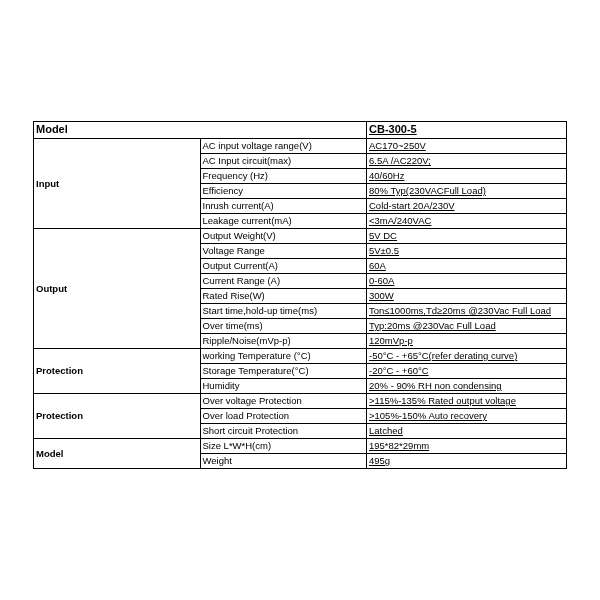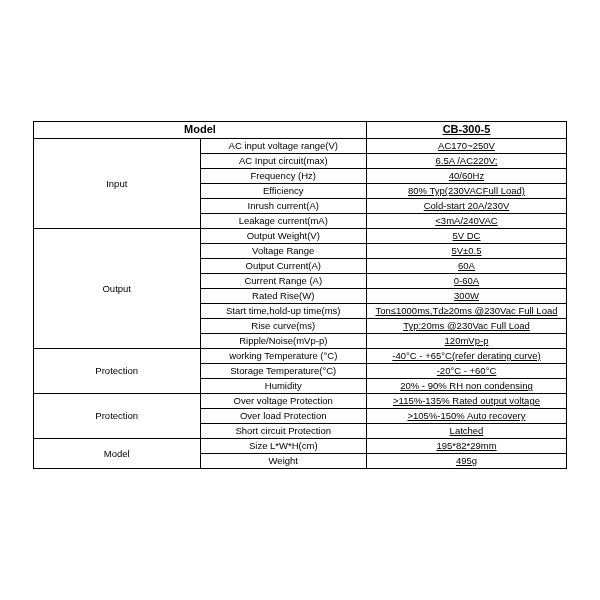--- a/index.html
+++ b/index.html
@@ -29,26 +29,26 @@
     table-layout: fixed;
     border: 1px solid #000000;
   }
   table.spec td {
     border: 1px solid #000000;
     font-size: 9.5px;
     line-height: 1.25;
     color: #000000;
     padding: 1px 2px;
     vertical-align: middle;
-    text-align: center;
+    text-align: left;
     height: 15px;
     box-sizing: border-box;
   }
   td.cat {
-    font-weight: normal;
+    font-weight: bold;
     font-size: 10.5px;
     width: 146px;
   }
   td.param {
     width: 186px;
   }
   td.value {
     width: 200px;
     text-decoration: underline;
   }
@@ -118,32 +118,32 @@
         </tr>
         <tr>
           <td class="param">Rated Rise(W)</td>
           <td class="value">300W</td>
         </tr>
         <tr>
           <td class="param tall">Start time,hold-up time(ms)</td>
           <td class="value tall">Ton≤1000ms,Td≥20ms @230Vac Full Load</td>
         </tr>
         <tr>
-          <td class="param">Rise curve(ms)</td>
+          <td class="param">Over time(ms)</td>
           <td class="value">Typ:20ms @230Vac Full Load</td>
         </tr>
         <tr>
           <td class="param">Ripple/Noise(mVp-p)</td>
           <td class="value">120mVp-p</td>
         </tr>
 
         <tr>
           <td class="cat" rowspan="3">Protection</td>
           <td class="param">working Temperature (°C)</td>
-          <td class="value">-40°C - +65°C(refer derating curve)</td>
+          <td class="value">-50°C - +65°C(refer derating curve)</td>
         </tr>
         <tr>
           <td class="param">Storage Temperature(°C)</td>
           <td class="value">-20°C - +60°C</td>
         </tr>
         <tr>
           <td class="param">Humidity</td>
           <td class="value">20% - 90% RH non condensing</td>
         </tr>
 

